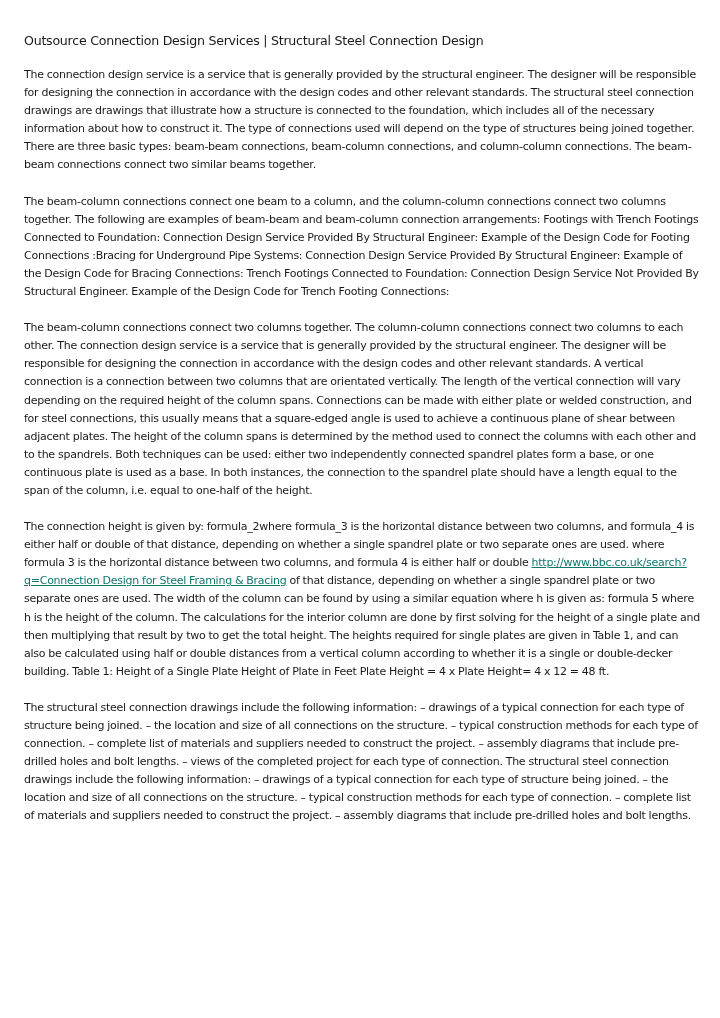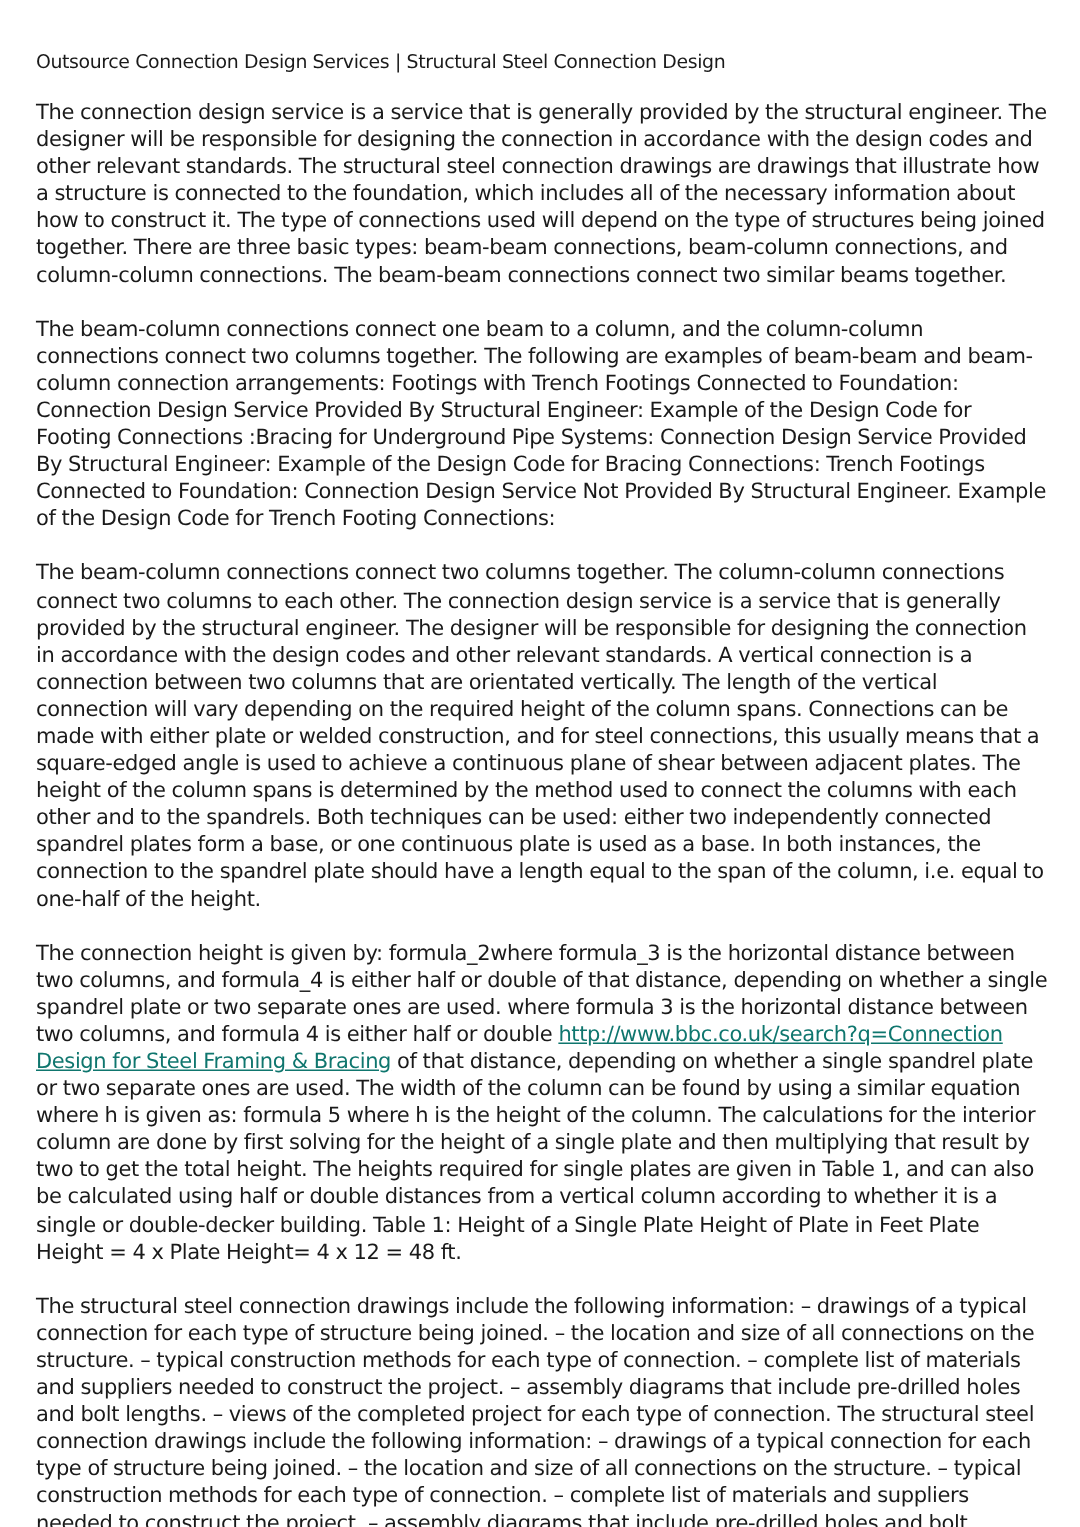--- a/index.html
+++ b/index.html
@@ -22,21 +22,21 @@
   }
   .title {
     font-size: 12.6px;
     line-height: 18px;
     margin: 0 0 16px 0;
     font-weight: normal;
     letter-spacing: -0.25px;
     white-space: nowrap;
   }
   .para {
-    font-size: 14px;
+    font-size: 11px;
     line-height: 18.1px;
     margin: 0 0 18px 0;
     letter-spacing: -0.25px;
     word-spacing: -0.2px;
   }
   .link {
     color: #0f766e;
     text-decoration: underline;
   }
 </style>

